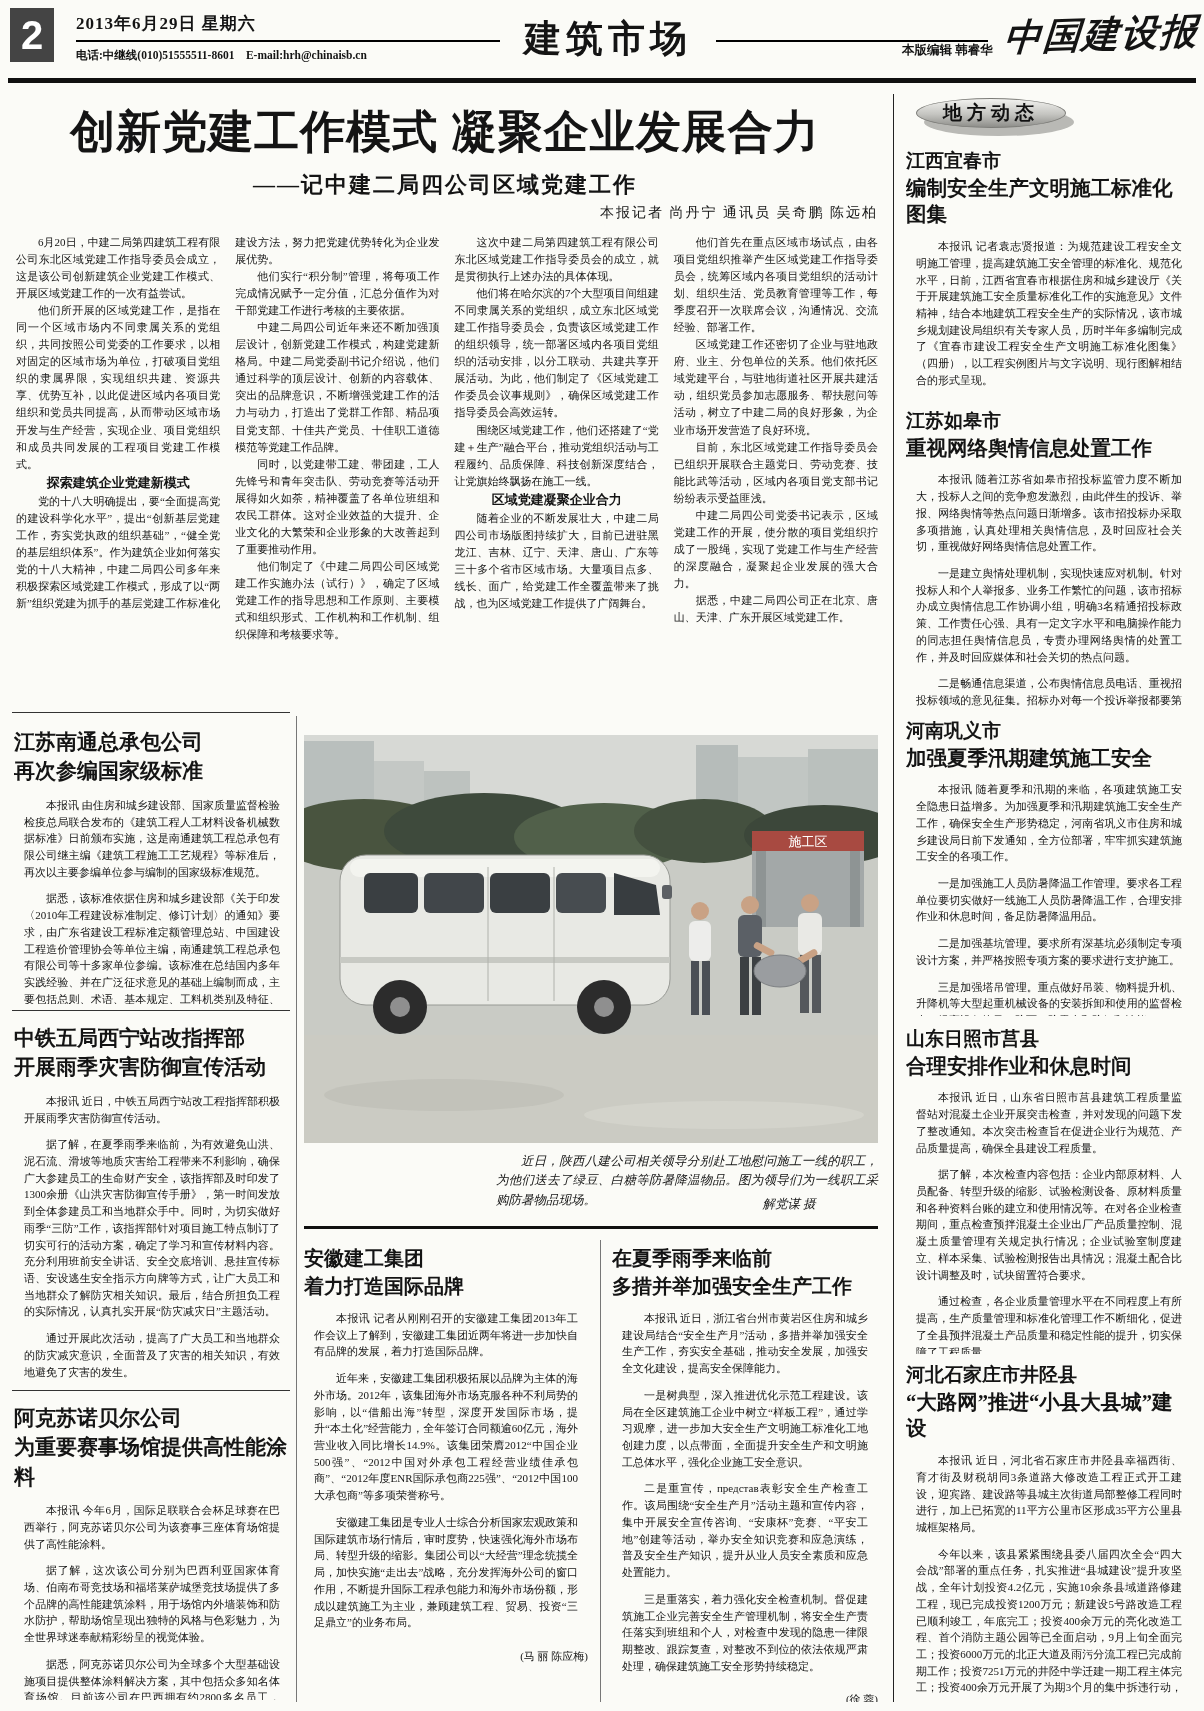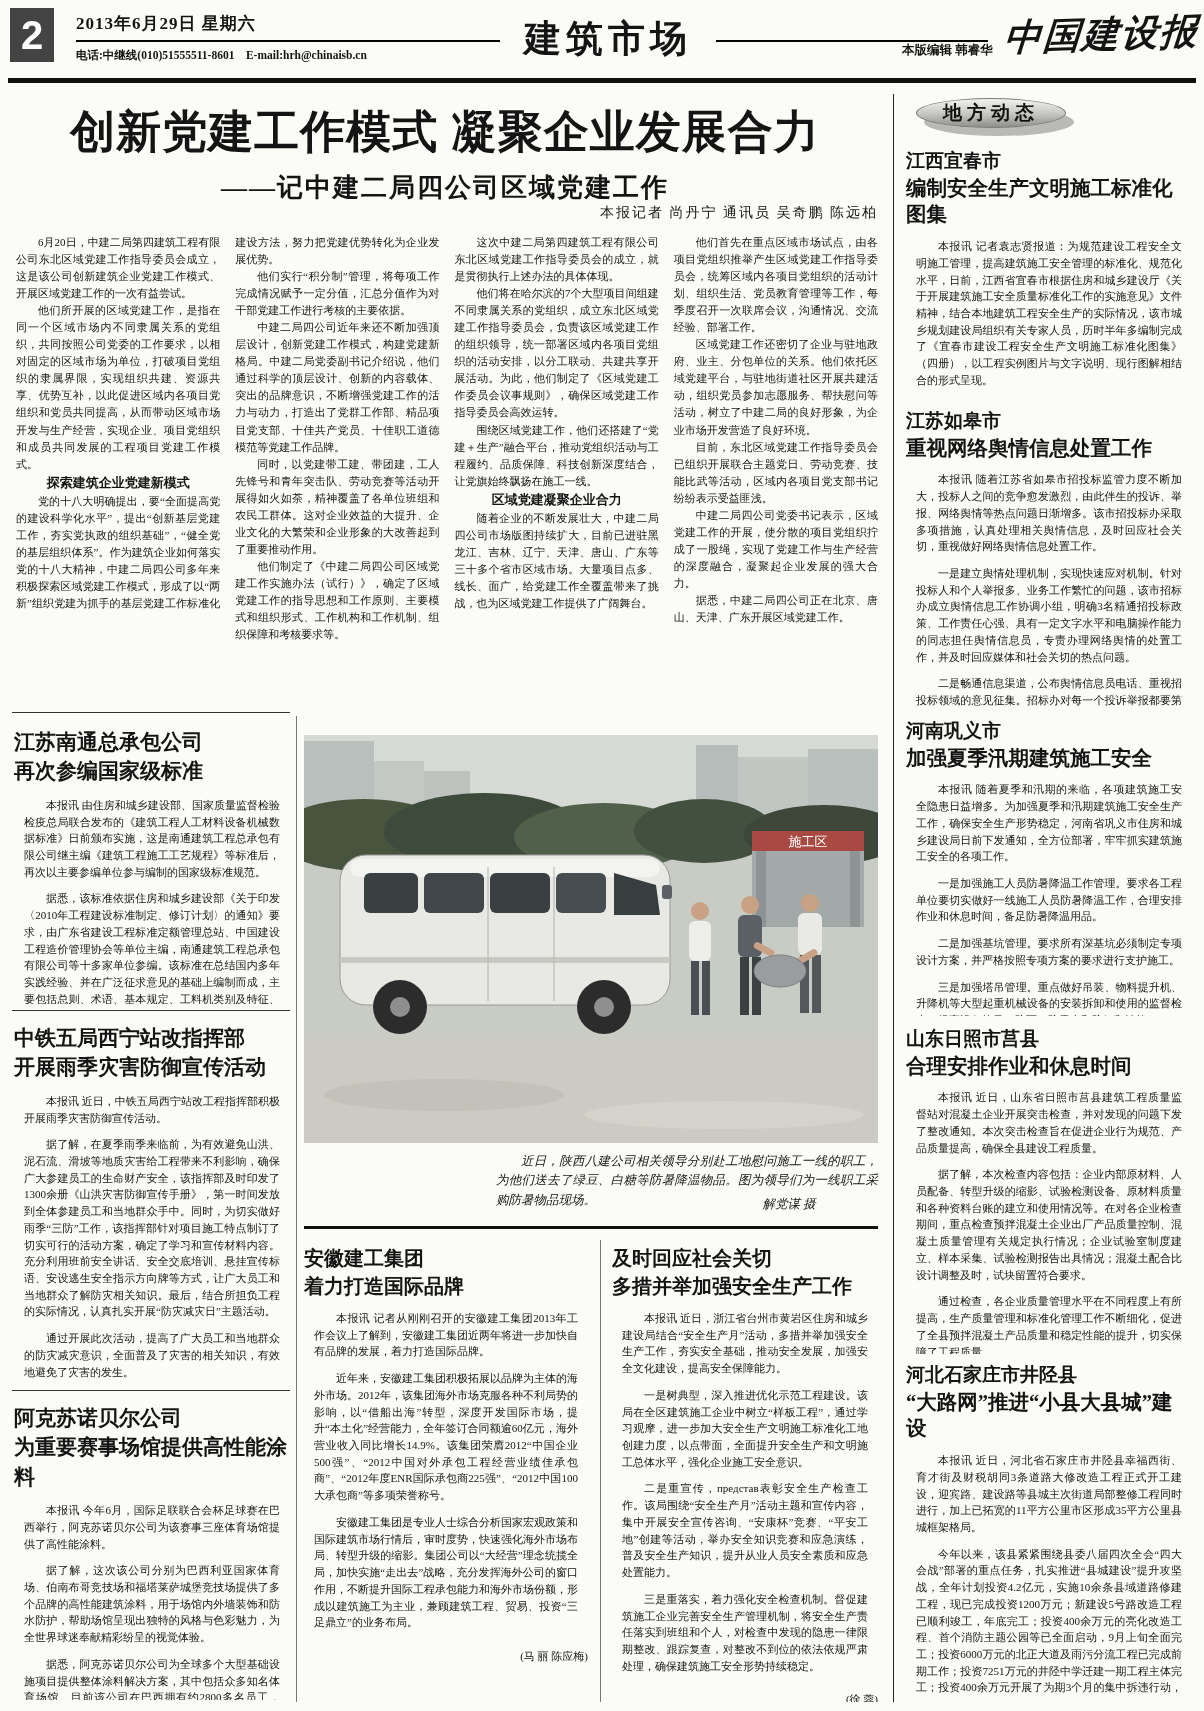--- a/index.html
+++ b/index.html
@@ -17,21 +17,21 @@
   .date{font-size:17px;font-weight:bold;letter-spacing:1px}
   .contact{font-size:11.5px;font-weight:bold}
   .section-title{font-family:"Liberation Sans",sans-serif;font-weight:900;font-size:37px;
                  letter-spacing:5px;white-space:nowrap}
   .editor{font-size:12.5px;font-weight:bold}
   .masthead{font-size:37px;font-weight:bold;font-style:italic;white-space:nowrap;
             font-family:"DejaVu Serif",serif;transform:rotate(-2deg) skewX(-6deg);letter-spacing:2px}
   
   .main-title{font-family:"Liberation Sans",sans-serif;font-weight:900;font-size:45px;
               letter-spacing:1px;text-align:center;white-space:nowrap}
-  .main-sub{font-size:26px;font-weight:bold;text-align:center;letter-spacing:2px}
+  .main-sub{font-size:22px;font-weight:bold;text-align:center;letter-spacing:2px}
   .main-byline{font-size:14px;text-align:right;letter-spacing:2px}
   .maincols{column-count:4;column-gap:15px;height:492px;overflow:hidden;
             font-size:11px;line-height:1.55;text-align:justify}
   .maincols p{margin:0;text-indent:2em}
   .subhead{font-weight:bold;text-align:center;font-size:13px;margin:10px 0;text-indent:0 !important}
   
   .art{overflow:hidden}
   .atitle{font-weight:bold;font-size:21px;line-height:1.4;margin:0 0 10px 0}
   .body{font-size:11px;line-height:1.52;text-align:justify}
   .body p{margin:10px;text-indent:2em}
@@ -221,21 +221,21 @@
     <div class="body">
       <p>本报讯 记者从刚刚召开的安徽建工集团2013年工作会议上了解到，安徽建工集团近两年将进一步加快自有品牌的发展，着力打造国际品牌。</p>
       <p>近年来，安徽建工集团积极拓展以品牌为主体的海外市场。2012年，该集团海外市场克服各种不利局势的影响，以“借船出海”转型，深度开发国际市场，提升“本土化”经营能力，全年签订合同额逾60亿元，海外营业收入同比增长14.9%。该集团荣膺2012“中国企业500强”、“2012中国对外承包工程经营业绩佳承包商”、“2012年度ENR国际承包商225强”、“2012中国100大承包商”等多项荣誉称号。</p>
       <p>安徽建工集团是专业人士综合分析国家宏观政策和国际建筑市场行情后，审时度势，快速强化海外市场布局、转型升级的缩影。集团公司以“大经营”理念统揽全局，加快实施“走出去”战略，充分发挥海外公司的窗口作用，不断提升国际工程承包能力和海外市场份额，形成以建筑施工为主业，兼顾建筑工程、贸易、投资“三足鼎立”的业务布局。</p>
     </div>
     <div class="author">(马 丽 陈应梅)</div>
   </div>
 
   <div class="abs art" style="left:612px;top:1244px;width:266px;height:458px">
     <h3 class="atitle" style="font-size:20px">
-      <span>及时回应社会关切</span><br>
+      <span>在夏季雨季来临前</span><br>
       <span>多措并举加强安全生产工作</span>
     </h3>
     <div class="body">
       <p>本报讯 近日，浙江省台州市黄岩区住房和城乡建设局结合“安全生产月”活动，多措并举加强安全生产工作，夯实安全基础，推动安全发展，加强安全文化建设，提高安全保障能力。</p>
       <p>一是树典型，深入推进优化示范工程建设。该局在全区建筑施工企业中树立“样板工程”，通过学习观摩，进一步加大安全生产文明施工标准化工地创建力度，以点带面，全面提升安全生产和文明施工总体水平，强化企业施工安全意识。</p>
       <p>二是重宣传，представ表彰安全生产检查工作。该局围绕“安全生产月”活动主题和宣传内容，集中开展安全宣传咨询、“安康杯”竞赛、“平安工地”创建等活动，举办安全知识竞赛和应急演练，普及安全生产知识，提升从业人员安全素质和应急处置能力。</p>
       <p>三是重落实，着力强化安全检查机制。督促建筑施工企业完善安全生产管理机制，将安全生产责任落实到班组和个人，对检查中发现的隐患一律限期整改、跟踪复查，对整改不到位的依法依规严肃处理，确保建筑施工安全形势持续稳定。</p>
     </div>
     <div class="author">(徐 蓉)</div>
   </div>

